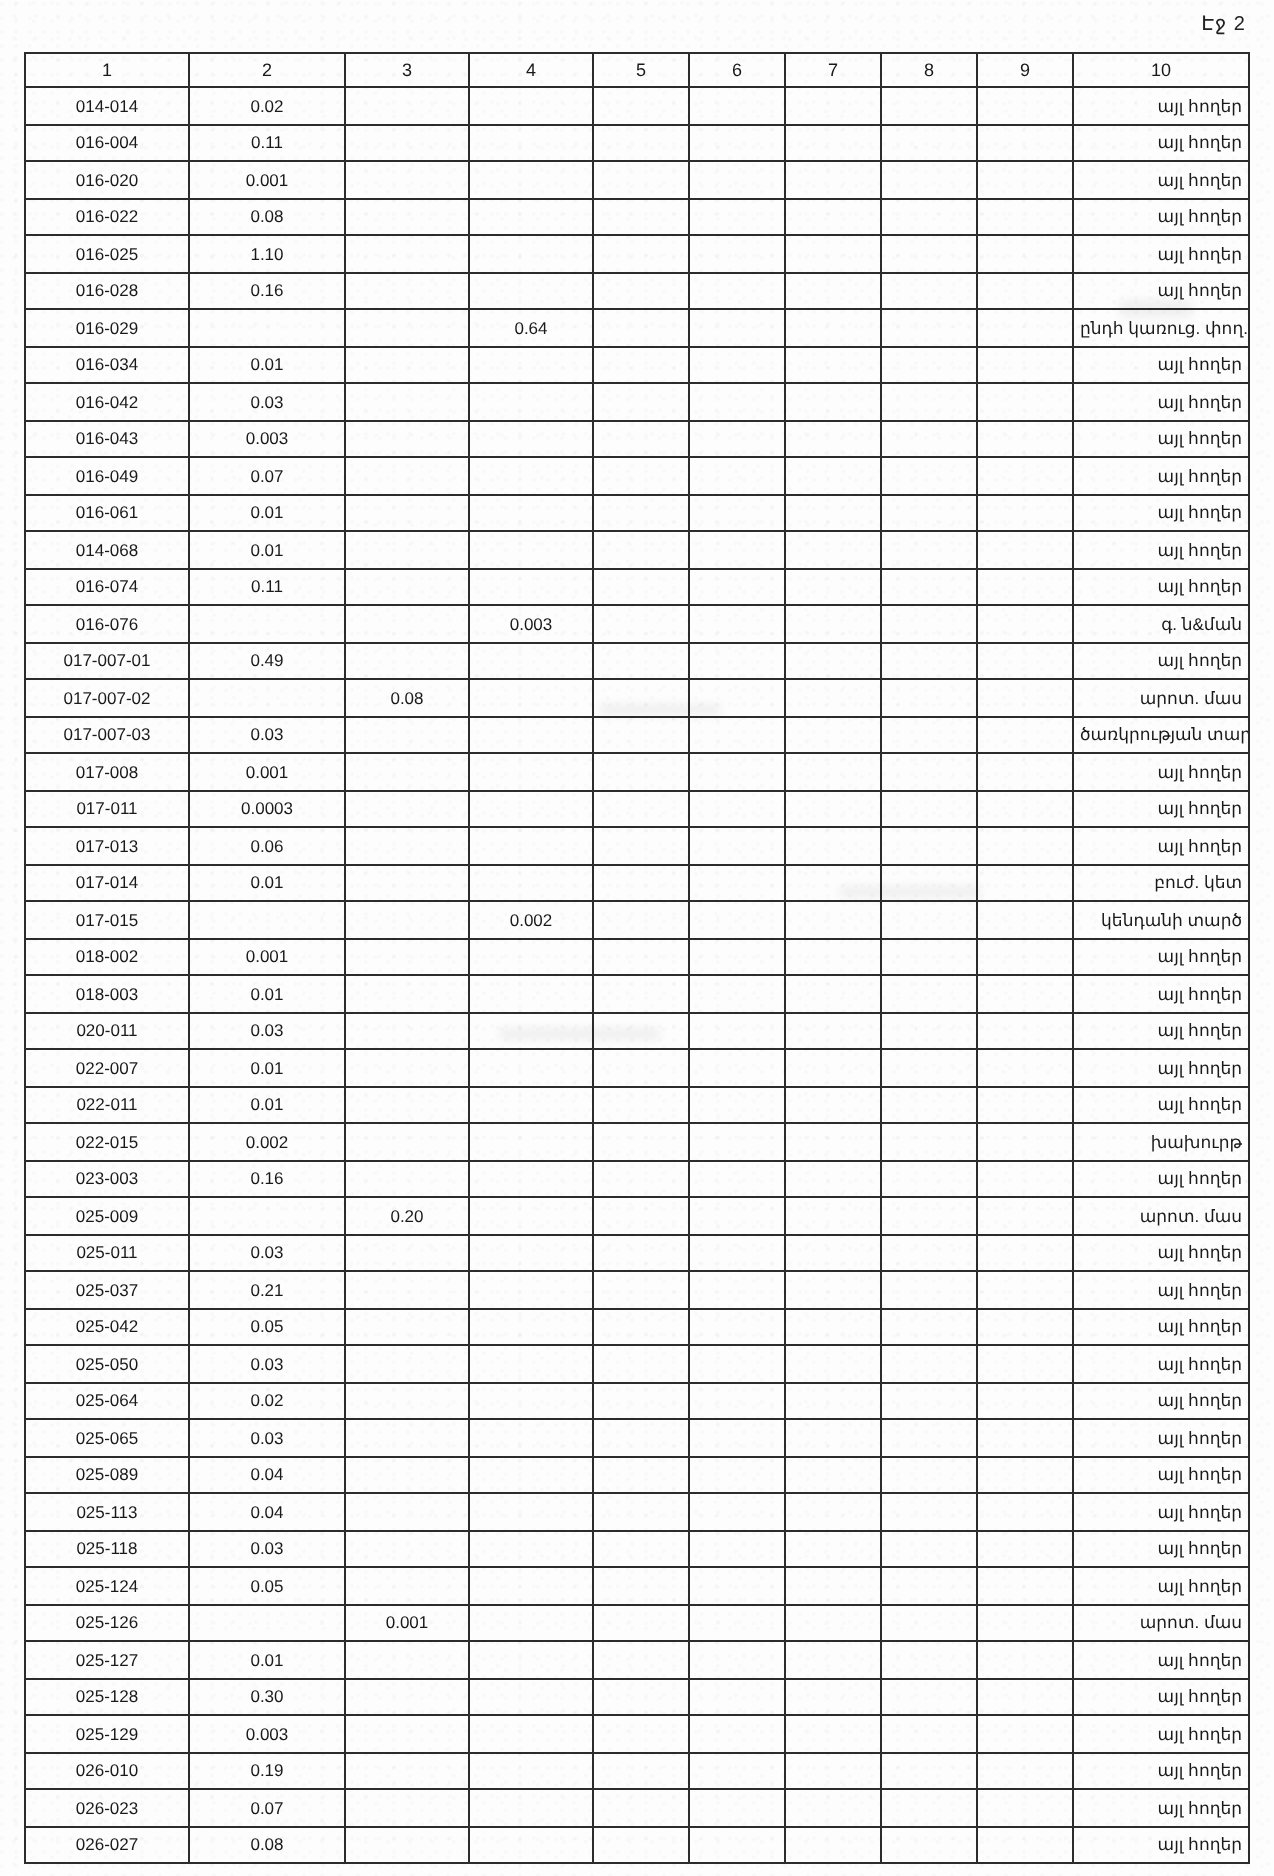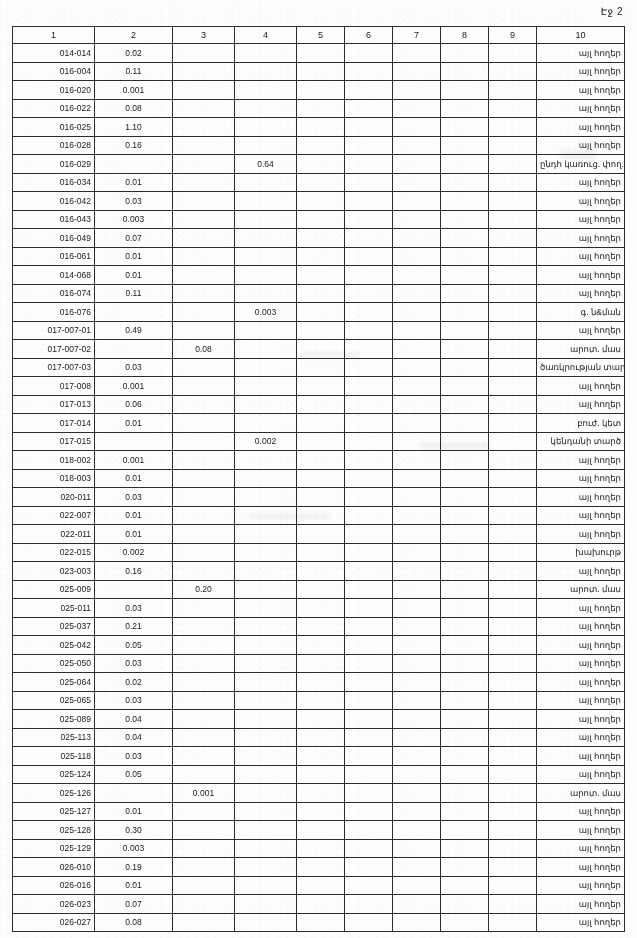--- a/index.html
+++ b/index.html
@@ -60,21 +60,21 @@
   col.c2 { width: 78px; }
   col.c3 { width: 62px; }
   col.c4 { width: 62px; }
   col.c5 { width: 48px; }
   col.c6 { width: 48px; }
   col.c7 { width: 48px; }
   col.c8 { width: 48px; }
   col.c9 { width: 48px; }
   col.c10 { width: 88px; }
 
-  td.col1 { text-align: right; padding-left: 4px; }
+  td.col1 { text-align: center; padding-left: 4px; }
   td.num { text-align: center; }
   td.note { text-align: right; padding-left: 4px; font-size: 8.5px; }
 
   .filmgrain {
     position: absolute;
     left: 0; top: 0; right: 0; bottom: 0;
     pointer-events: none;
     background:
       radial-gradient(circle at 12% 30%, rgba(0,0,0,0.035) 0 1px, transparent 1px),
       radial-gradient(circle at 62% 72%, rgba(0,0,0,0.03) 0 1px, transparent 1px),
@@ -347,20 +347,32 @@
             <td class="num"></td>
             <td class="num"></td>
             <td class="num"></td>
             <td class="num"></td>
             <td class="num"></td>
             <td class="num"></td>
             <td class="num"></td>
             <td class="note">այլ հողեր</td>
           </tr>
           <tr>
+            <td class="col1">017-011</td>
+            <td class="num">0.0003</td>
+            <td class="num"></td>
+            <td class="num"></td>
+            <td class="num"></td>
+            <td class="num"></td>
+            <td class="num"></td>
+            <td class="num"></td>
+            <td class="num"></td>
+            <td class="note">այլ հողեր</td>
+          </tr>
+          <tr>
             <td class="col1">017-013</td>
             <td class="num">0.06</td>
             <td class="num"></td>
             <td class="num"></td>
             <td class="num"></td>
             <td class="num"></td>
             <td class="num"></td>
             <td class="num"></td>
             <td class="num"></td>
             <td class="note">այլ հողեր</td>
@@ -649,32 +661,20 @@
             <td class="num"></td>
             <td class="num"></td>
             <td class="num"></td>
             <td class="num"></td>
             <td class="num"></td>
             <td class="note">այլ հողեր</td>
           </tr>
           <tr>
             <td class="col1">026-010</td>
             <td class="num">0.19</td>
-            <td class="num"></td>
-            <td class="num"></td>
-            <td class="num"></td>
-            <td class="num"></td>
-            <td class="num"></td>
-            <td class="num"></td>
-            <td class="num"></td>
-            <td class="note">այլ հողեր</td>
-          </tr>
-          <tr>
-            <td class="col1">026-016</td>
-            <td class="num">0.01</td>
             <td class="num"></td>
             <td class="num"></td>
             <td class="num"></td>
             <td class="num"></td>
             <td class="num"></td>
             <td class="num"></td>
             <td class="num"></td>
             <td class="note">այլ հողեր</td>
           </tr>
           <tr>

